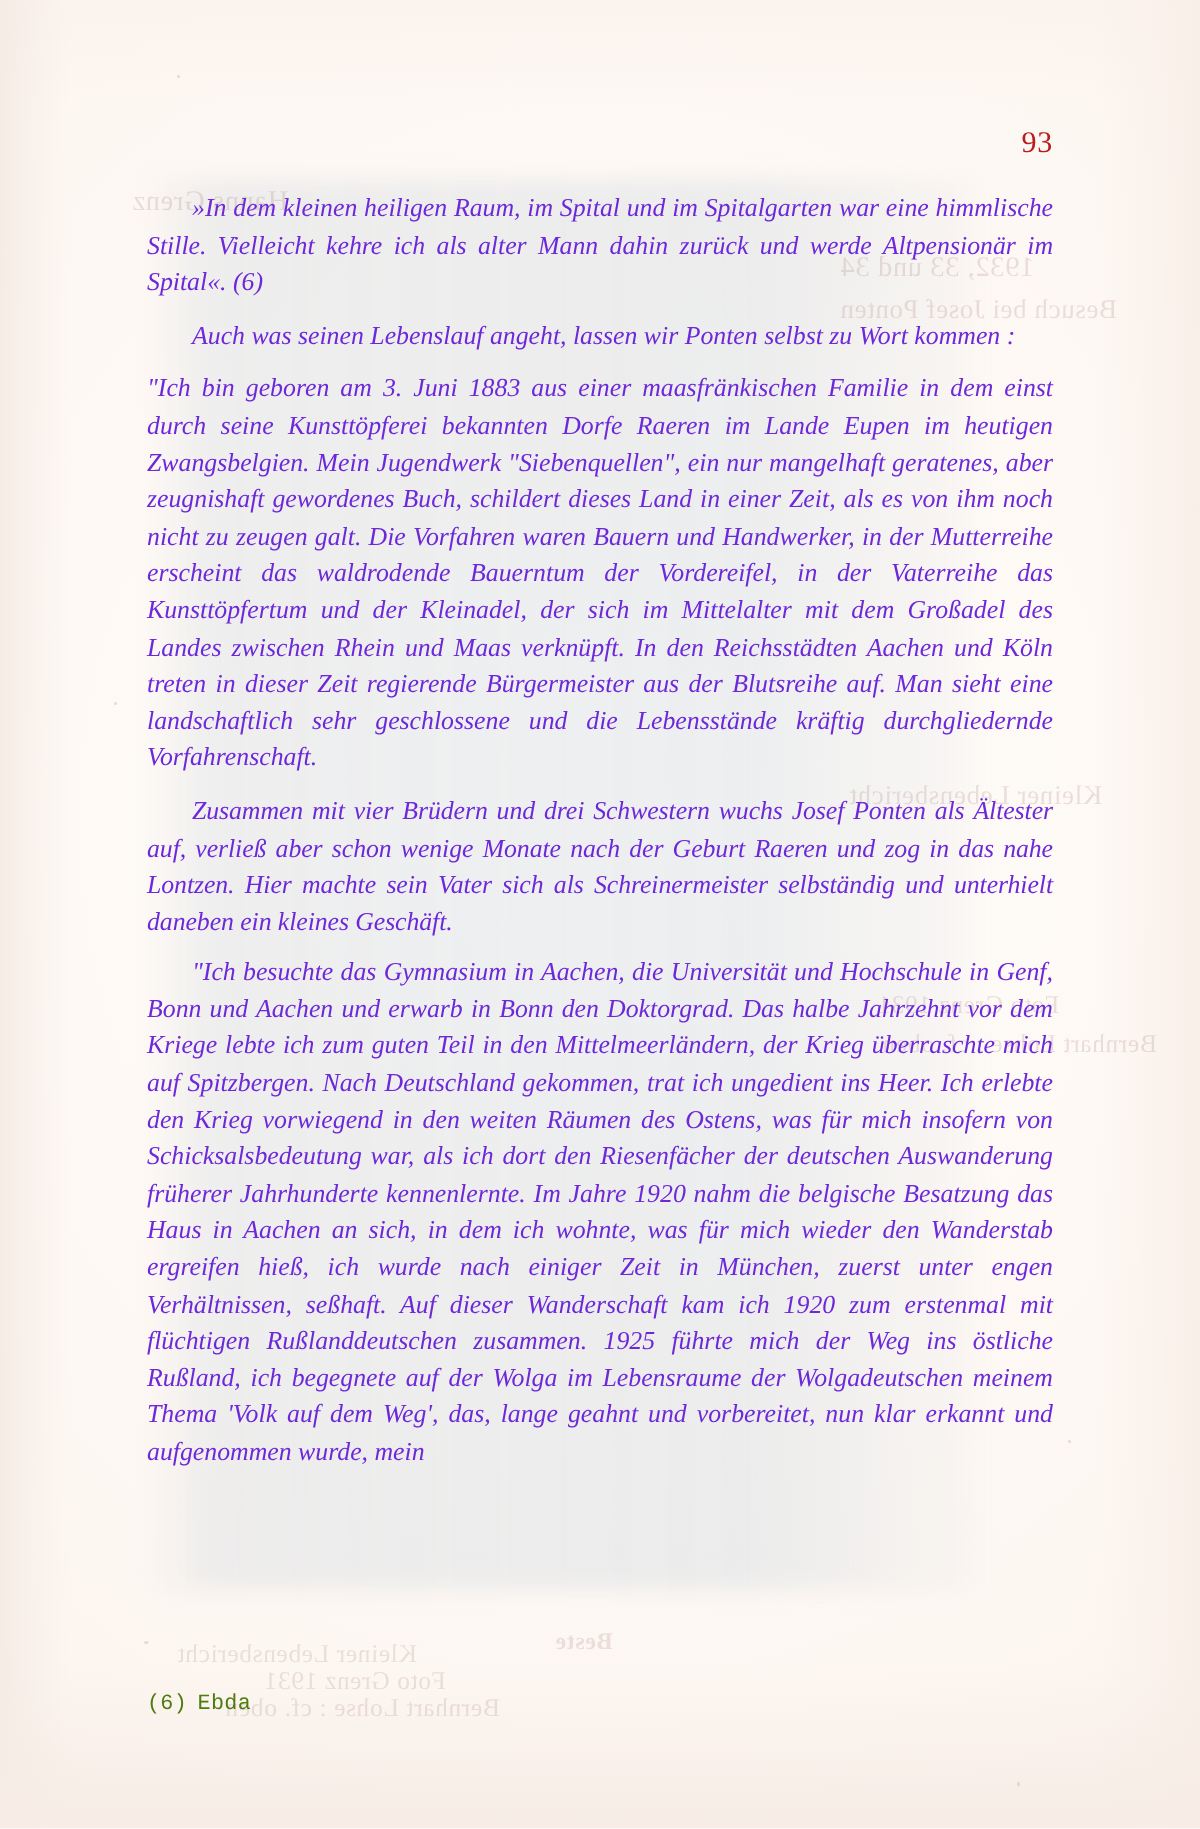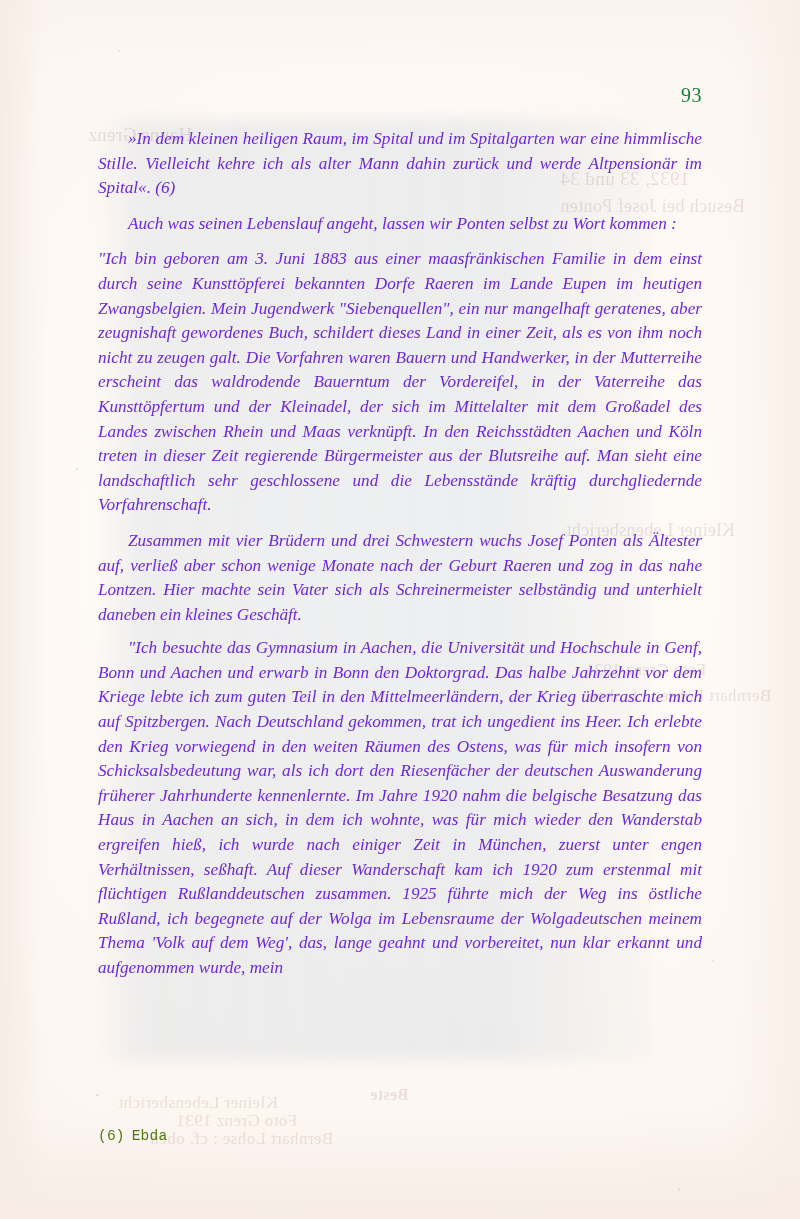--- a/index.html
+++ b/index.html
@@ -82,21 +82,21 @@
   .content {
     position: absolute;
     left: 98px;
     top: 84px;
     width: 604px;
   }
 
   .folio {
     text-align: right;
     font-size: 20px;
-    color: #15803d;
+    color: #b91c1c;
     letter-spacing: 0.5px;
     margin: 0 0 20px 0;
     font-family: "Liberation Serif", serif;
   }
 
   p.para {
     margin: 0 0 0 0;
     font-size: 17.2px;
     line-height: 24.6px;
     color: #6d28d9;

